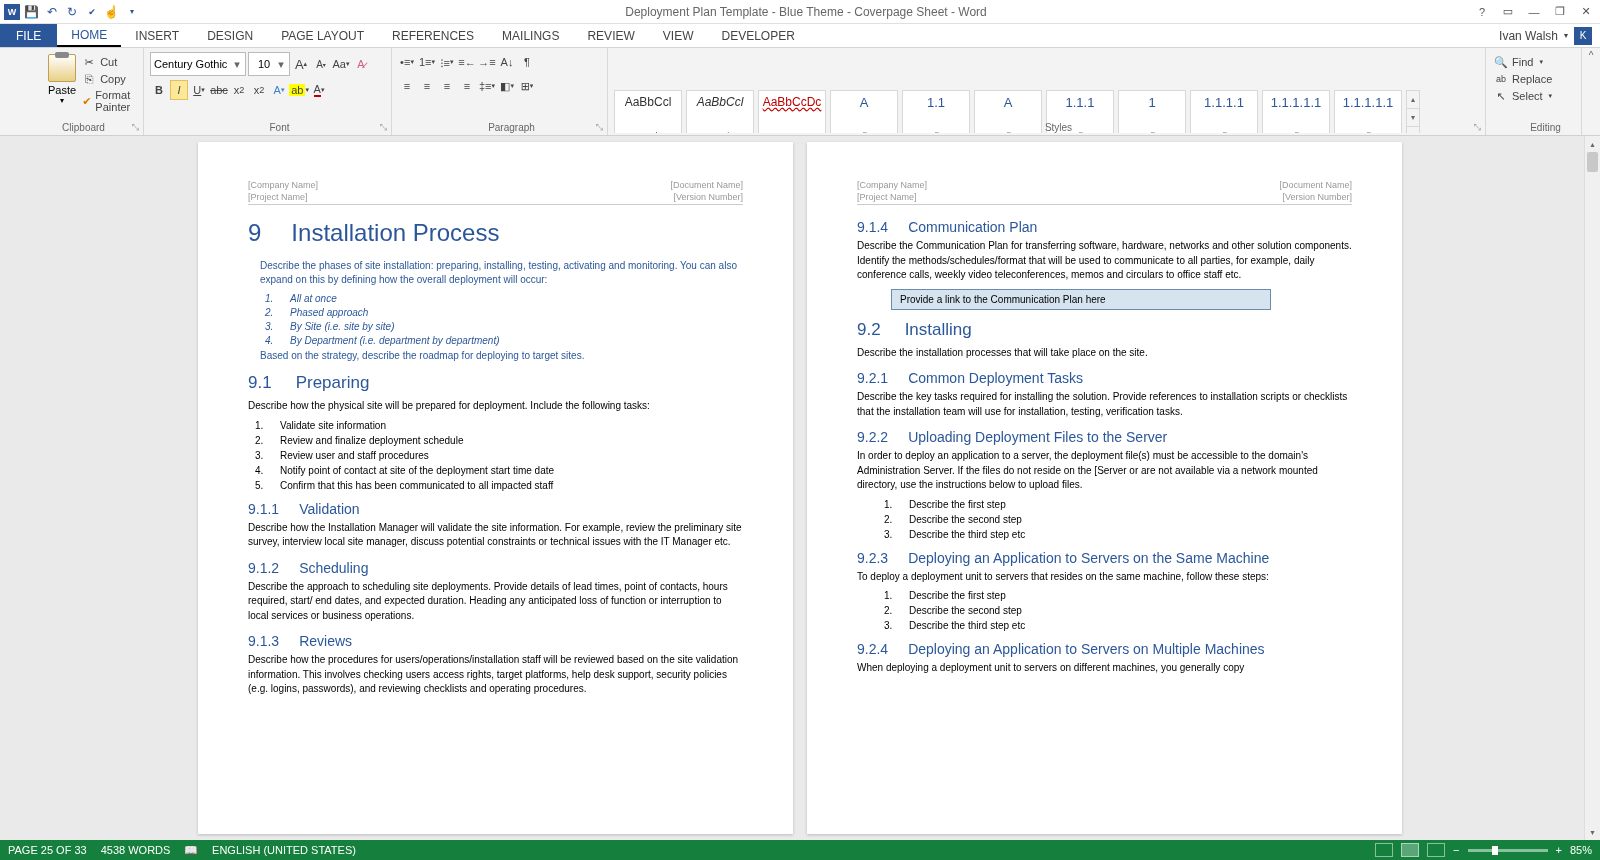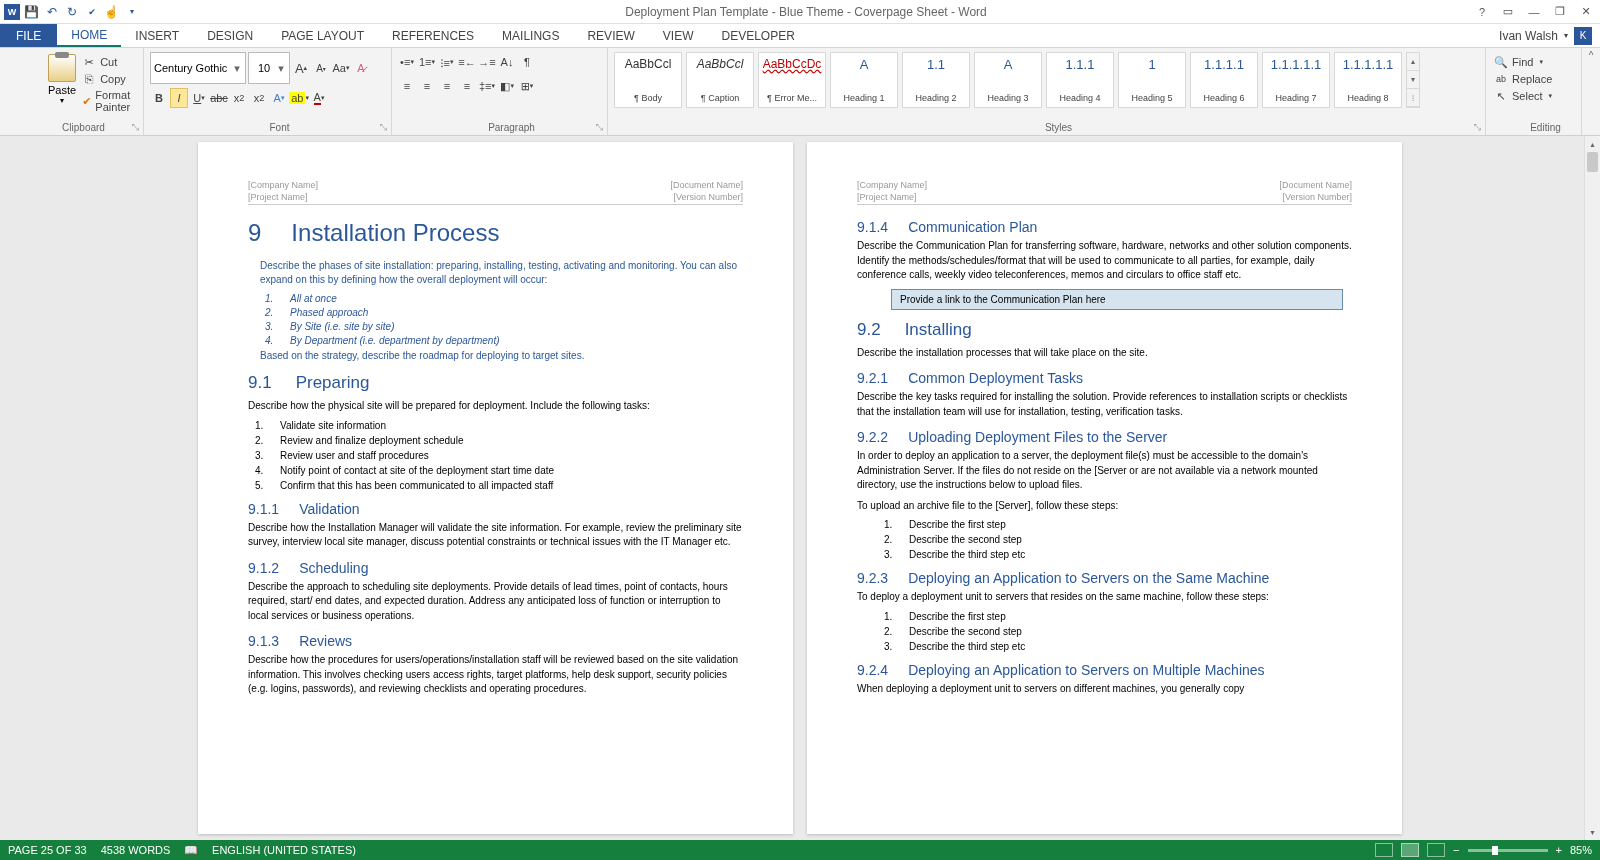--- a/index.html
+++ b/index.html
@@ -11,51 +11,51 @@
 .qat-icon { width: 16px; height: 16px; display: flex; align-items: center; justify-content: center; color: #2b579a; font-size: 12px; cursor: pointer; }
 .titlebar-center { flex: 1; text-align: center; color: #666; font-size: 12px; }
 .titlebar-right { display: flex; align-items: center; gap: 6px; padding-right: 4px; }
 .sys-btn { width: 20px; height: 20px; display: flex; align-items: center; justify-content: center; color: #555; cursor: pointer; }
 .user-badge { width: 18px; height: 18px; background: #2b579a; color: #fff; display: flex; align-items: center; justify-content: center; font-size: 10px; }
 
 
 .ribbon-tabs { height: 24px; background: #fff; display: flex; align-items: stretch; border-bottom: 1px solid #d4d4d4; }
 .file-tab { background: #2b579a; color: #fff; padding: 0 16px; display: flex; align-items: center; font-size: 12px; cursor: pointer; }
 .tab { padding: 0 14px; display: flex; align-items: center; font-size: 12px; color: #444; cursor: pointer; }
-.tab.active { color: #2b579a; border-bottom: 2px solid #0f766e; }
+.tab.active { color: #2b579a; border-bottom: 2px solid #000000; }
 .tabs-right { margin-left: auto; display: flex; align-items: center; padding-right: 8px; gap: 6px; color: #444; font-size: 12px; }
 
 
 .ribbon { height: 88px; background: #f3f3f3; display: flex; border-bottom: 1px solid #d0d0d0; }
 .group { border-right: 1px solid #d8d8d8; padding: 2px 6px; display: flex; flex-direction: column; position: relative; }
 .group-label { position: absolute; bottom: 2px; left: 0; right: 0; text-align: center; font-size: 10px; color: #666; margin-left: 24px; }
 .group-launcher { position: absolute; bottom: 2px; right: 4px; font-size: 9px; color: #888; cursor: pointer; }
 .group-body { flex: 1; display: flex; align-items: flex-start; gap: 4px; }
 
 .paste-btn { display: flex; flex-direction: column; align-items: center; width: 40px; padding-top: 4px; cursor: pointer; margin-left: 42px; }
 .paste-icon { width: 28px; height: 28px; background: linear-gradient(#fff,#e8d088); border: 1px solid #c0a050; border-radius: 2px; position: relative; }
 .paste-icon::before { content:''; position:absolute; top:-3px; left:6px; width:14px; height:6px; background:#888; border-radius:2px; }
 .small-btns { display: flex; flex-direction: column; gap: 1px; padding-top: 4px; }
 .small-btn { display: flex; align-items: center; gap: 4px; font-size: 11px; color: #444; cursor: pointer; padding: 1px 2px; }
 .small-icon { width: 14px; height: 14px; display: inline-flex; align-items: center; justify-content: center; }
 
 .font-row1 { display: flex; align-items: center; gap: 2px; margin-bottom: 4px; }
-.font-combo { height: 32px; border: 1px solid #bbb; background: #fff; padding: 0 3px; font-size: 11px; display: flex; align-items: center; }
+.font-combo { height: 24px; border: 1px solid #bbb; background: #fff; padding: 0 3px; font-size: 11px; display: flex; align-items: center; }
 .font-name { width: 78px; overflow: hidden; white-space: nowrap; }
 .font-size { width: 24px; text-align: center; }
 .dd { width: 10px; text-align: center; color: #666; cursor: pointer; }
 .fbtn { width: 18px; height: 20px; display: flex; align-items: center; justify-content: center; cursor: pointer; color: #444; border: 1px solid transparent; }
 .fbtn.active { background: #fde89a; border-color: #e0c060; }
 .font-rows { display: flex; flex-direction: column; padding-top: 2px; }
 .font-row2 { display: flex; align-items: center; gap: 2px; }
 
 .para-rows { display: flex; flex-direction: column; padding-top: 2px; gap: 4px; }
 .para-row { display: flex; align-items: center; gap: 2px; }
 
-.styles-body { display: flex; align-items: flex-start; gap: 5px; padding-top: 2px; overflow: hidden; }
+.styles-body { display: flex; align-items: flex-start; gap: 5px; padding-top: 2px; overflow: hidden; margin-top: 38px; }
 .style-item { width: 68px; height: 56px; border: 1px solid #d8d8d8; background: #fff; display: flex; flex-direction: column; align-items: center; justify-content: space-between; padding: 4px 2px; cursor: pointer; margin-right: -1px; }
 .style-preview { font-size: 13px; color: #2b579a; font-family: 'Century Gothic', sans-serif; }
 .style-preview.body { color: #333; font-size: 12px; }
 .style-preview.caption { color: #333; font-style: italic; font-size: 12px; }
 .style-preview.error { color: #c00000; text-decoration: underline wavy #c00000; font-size: 12px; }
 .style-name { font-size: 9px; color: #444; }
 .styles-scroll { width: 14px; height: 56px; display: flex; flex-direction: column; border: 1px solid #d8d8d8; }
 .styles-scroll div { flex:1; display:flex; align-items:center; justify-content:center; font-size:8px; color:#666; cursor:pointer; border-bottom:1px solid #d8d8d8; }
 
 .edit-btns { display: flex; flex-direction: column; gap: 1px; padding-top: 4px; }
@@ -72,21 +72,21 @@
 .h2 .num { margin-right: 24px; }
 .h3 { font-family: 'Century Gothic', sans-serif; color: #2b579a; font-size: 14px; font-weight: normal; margin: 10px 0 4px; }
 .h3 .num { margin-right: 20px; }
 .intro { font-family: 'Century Gothic', sans-serif; color: #2b579a; font-size: 10px; margin: 0 0 6px 12px; line-height: 1.4; }
 .intro-list { list-style: decimal; margin-left: 28px; font-family: 'Century Gothic', sans-serif; color: #2b579a; font-style: italic; font-size: 10px; }
 .intro-list li { padding-left: 14px; margin-bottom: 3px; }
 .body-text { font-size: 10px; line-height: 1.45; margin-bottom: 6px; }
 .num-list { list-style: decimal; margin-left: 18px; font-size: 10px; }
 .num-list li { padding-left: 14px; margin-bottom: 4px; }
 .num-list.indent { margin-left: 38px; }
-.link-box { border: 1px solid #6a8ab0; background: #d6e4f0; padding: 4px 8px; font-size: 10px; margin: 6px 0 6px 34px; width: 452px; }
+.link-box { border: 1px solid #6a8ab0; background: #d6e4f0; padding: 4px 8px; font-size: 10px; margin: 6px 0 6px 34px; width: 380px; }
 
 .scrollbar-v { position: absolute; right: 0; top: 0; bottom: 0; width: 16px; background: #f0f0f0; border-left: 1px solid #ddd; }
 .scroll-arrow { height: 16px; display:flex; align-items:center; justify-content:center; font-size:8px; color:#666; cursor:pointer; }
 .scroll-thumb { position: absolute; top: 16px; left: 2px; right: 2px; height: 20px; background: #c8c8c8; border-radius: 2px; cursor: pointer; }
 
 
 .statusbar { position: absolute; bottom: 0; left: 0; right: 0; height: 20px; background: #15803d; color: #fff; display: flex; align-items: center; font-size: 11px; padding: 0 8px; gap: 14px; }
 .statusbar .right { margin-left: auto; display: flex; align-items: center; gap: 8px; }
 .view-btn { width: 18px; height: 14px; border: 1px solid rgba(255,255,255,0.5); cursor: pointer; }
 .zoom-slider { width: 80px; height: 3px; background: rgba(255,255,255,0.5); position: relative; }
@@ -341,21 +341,21 @@
       <ol class="num-list">
         <li>Validate site information</li>
           <li>Review and finalize deployment schedule</li>
         <li>Review user and staff procedures</li>
           <li>Notify point of contact at site of the deployment start time date</li>
         <li>Confirm that this has been communicated to all impacted staff</li>
       </ol>
       <div class="h3"><span class="num">9.1.1</span><span>Validation</span></div>
       <div class="body-text">Describe how the Installation Manager will validate the site information. For example, review the preliminary site survey, interview local site manager, discuss potential constraints or technical issues with the IT Manager etc.</div>
       <div class="h3"><span class="num">9.1.2</span><span>Scheduling</span></div>
-      <div class="body-text">Describe the approach to scheduling site deployments. Provide details of lead times, point of contacts, hours required, start/ end dates, and expected duration. Address any anticipated loss of function or interruption to local services or business operations.</div>
+      <div class="body-text">Describe the approach to scheduling site deployments. Provide details of lead times, point of contacts, hours required, start/ end dates, and expected duration. Heading any anticipated loss of function or interruption to local services or business operations.</div>
       <div class="h3"><span class="num">9.1.3</span><span>Reviews</span></div>
       <div class="body-text">Describe how the procedures for users/operations/installation staff will be reviewed based on the site validation information. This involves checking users access rights, target platforms, help desk support, security policies (e.g. logins, passwords), and reviewing checklists and operating procedures.</div>
     </div>
 
     <div class="page">
       <div class="doc-header">
         <div class="col">
             <span>[Company Name]</span>
             <span>[Project Name]</span>
           </div>
@@ -366,21 +366,20 @@
       </div>
       <div class="h3"><span class="num">9.1.4</span><span>Communication Plan</span></div>
       <div class="body-text">Describe the Communication Plan for transferring software, hardware, networks and other solution components. Identify the methods/schedules/format that will be used to communicate to all parties, for example, daily conference calls, weekly video teleconferences, memos and circulars to office staff etc.</div>
       <div class="link-box">Provide a link to the Communication Plan here</div>
       <div class="h2"><span class="num">9.2</span><span>Installing</span></div>
       <div class="body-text">Describe the installation processes that will take place on the site.</div>
       <div class="h3"><span class="num">9.2.1</span><span>Common Deployment Tasks</span></div>
       <div class="body-text">Describe the key tasks required for installing the solution. Provide references to installation scripts or checklists that the installation team will use for installation, testing, verification tasks.</div>
       <div class="h3"><span class="num">9.2.2</span><span>Uploading Deployment Files to the Server</span></div>
       <div class="body-text">In order to deploy an application to a server, the deployment file(s) must be accessible to the domain's Administration Server. If the files do not reside on the [Server or are not available via a network mounted directory, use the instructions below to upload files.</div>
-      <div class="body-text">To upload an archive file to the [Server], follow these steps:</div>
       <ol class="num-list indent">
         <li>Describe the first step</li>
           <li>Describe the second step</li>
           <li>Describe the third step etc</li>
       </ol>
       <div class="h3"><span class="num">9.2.3</span><span>Deploying an Application to Servers on the Same Machine</span></div>
       <div class="body-text">To deploy a deployment unit to servers that resides on the same machine, follow these steps:</div>
       <ol class="num-list indent">
         <li>Describe the first step</li>
           <li>Describe the second step</li>

